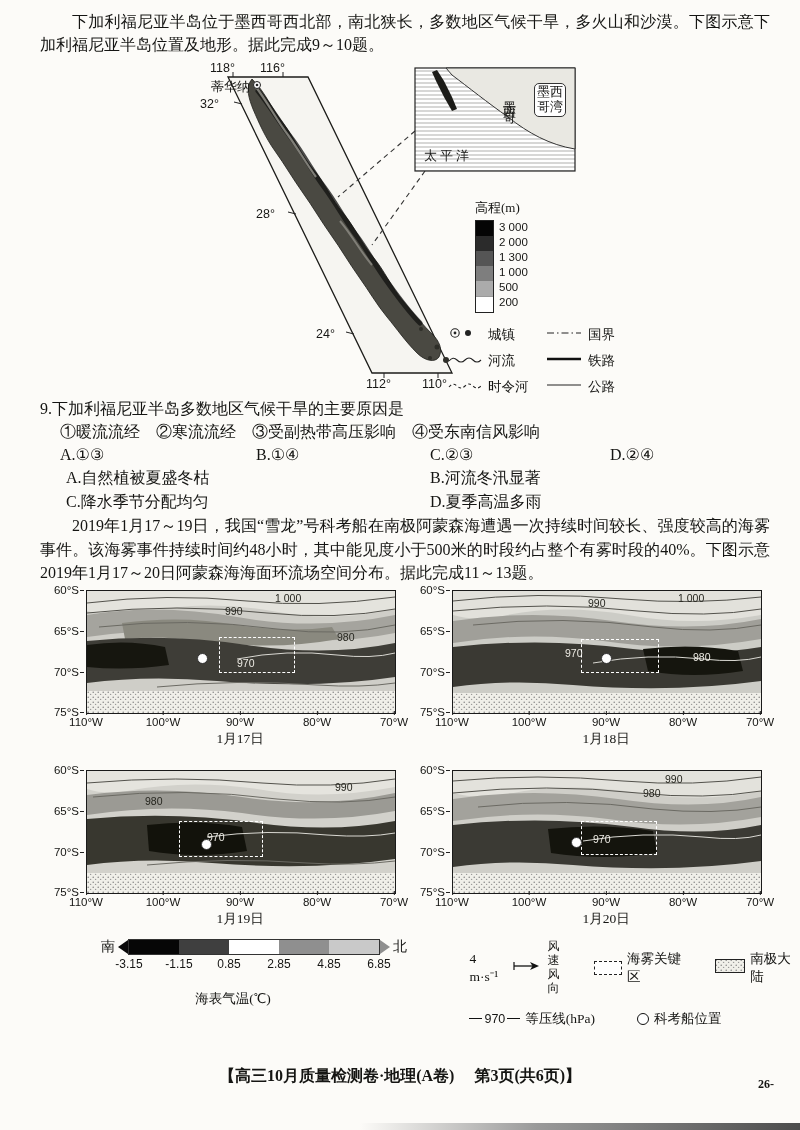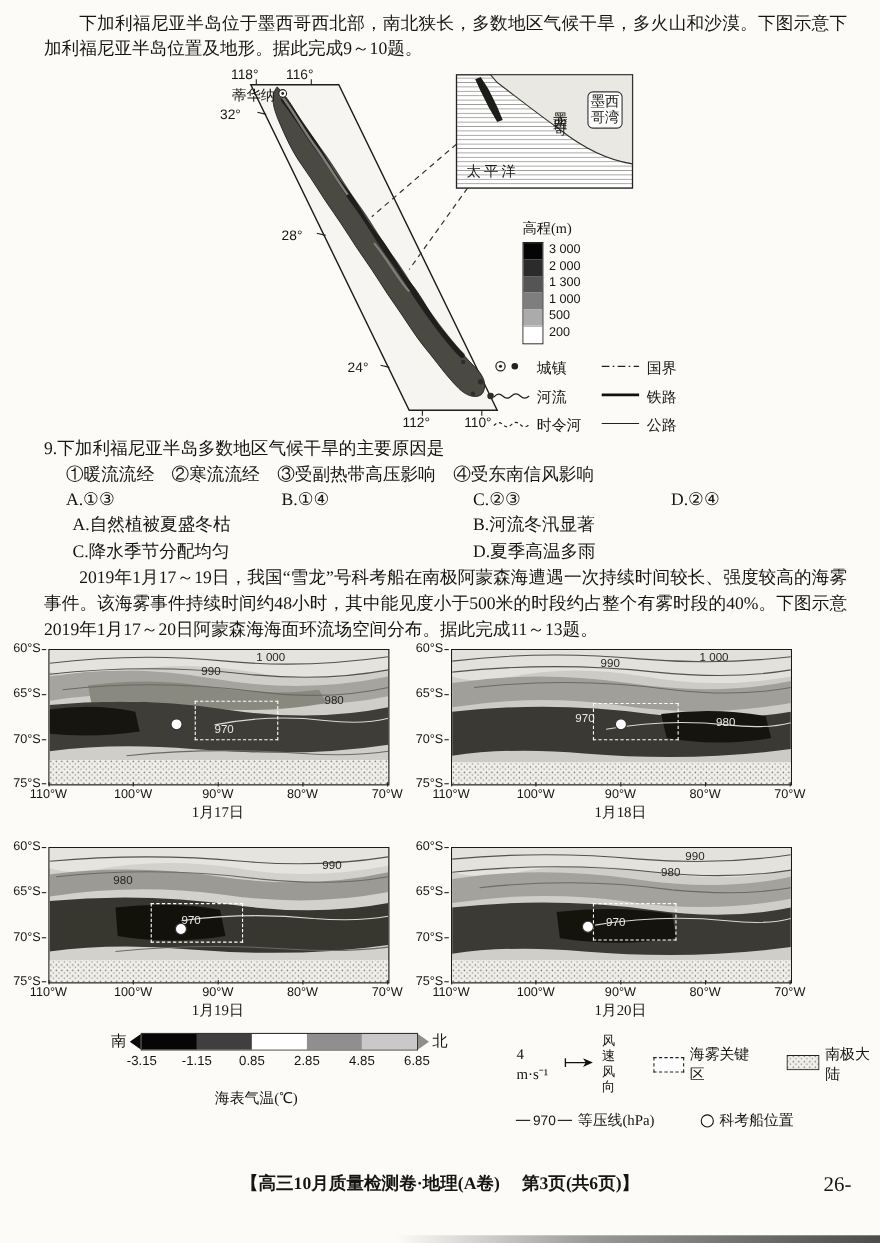--- a/index.html
+++ b/index.html
@@ -33,21 +33,21 @@
   .e1{background:#050505;} .e2{background:#2b2b2b;} .e3{background:#555;}
   .e4{background:#7e7e7e;} .e5{background:#ababab;} .e6{background:#ffffff;border-top:1px solid #999;}
   .elev-vals{display:flex;flex-direction:column;margin-left:5px;}
   .elev-vals span{height:15px;line-height:15px;font-size:11.5px;font-family:"Liberation Sans",sans-serif;}
   .syms{position:absolute;left:448px;top:265px;display:grid;grid-template-columns:40px 58px 42px 62px;
         row-gap:8px;align-items:center;font-size:13.5px;}
   .sym-ic{display:inline-block;}
 
   
   .panels{display:grid;grid-template-columns:352px 352px;column-gap:14px;row-gap:22px;
-          margin-top:6px;}
+          padding-left:42px;margin-top:6px;}
   .panel{position:relative;height:158px;}
   .map-box{position:absolute;left:44px;top:0;width:308px;height:122px;border:1.5px solid #1a1a1a;
            overflow:hidden;background:#cfcec8;}
   .map-box svg{position:absolute;left:0;top:0;width:100%;height:100%;}
   .ct{fill:none;stroke:#53524c;stroke-width:1;}
   .ct2{fill:none;stroke:#6b6a63;stroke-width:1;}
   .ctw{fill:none;stroke:#d9d8d2;stroke-width:1;}
   .ytick-col{position:absolute;left:0;top:0;width:40px;height:122px;}
   .ytk{position:absolute;right:3px;transform:translateY(-50%);font-size:11.5px;
        font-family:"Liberation Sans",sans-serif;}
@@ -83,21 +83,21 @@
   .wind-stack{display:inline-flex;flex-direction:column;font-size:12px;line-height:1.15;}
   .fog-ic{display:inline-block;width:30px;height:14px;border:1.6px dashed #222;background:#fff;box-sizing:border-box;}
   .iso-ic{display:inline-flex;align-items:center;}
   .iso-ic .ln{display:inline-block;width:13px;height:1.5px;background:#111;}
   .iso-ic b{font-weight:normal;font-size:12.5px;margin:0 2px;font-family:"Liberation Sans",sans-serif;}
   .ship-ic{display:inline-block;width:10px;height:10px;border:1.3px solid #111;border-radius:50%;background:#fff;}
 
   
   .footer{position:relative;margin-top:24px;text-align:center;font-size:16px;font-weight:bold;}
   .footer .f-sp{margin:0 16px 16px 0;}
-  .f-code{position:absolute;right:26px;top:1px;font-weight:normal;font-size:19px;}
+  .f-code{position:absolute;right:26px;top:11px;font-weight:bold;font-size:12px;}
   .scan-edge{position:absolute;bottom:0;right:0;width:55%;height:7px;
              background:linear-gradient(to left,#4c4c4c,#9a9a9a 60%,transparent);}
 </style>
 </head>
 <body>
 
 <svg width="0" height="0" style="position:absolute" aria-hidden="true">
   <defs>
     <pattern id="stip" width="5" height="5" patternUnits="userSpaceOnUse">
       <rect width="5" height="5" fill="#f0efe9"></rect>

